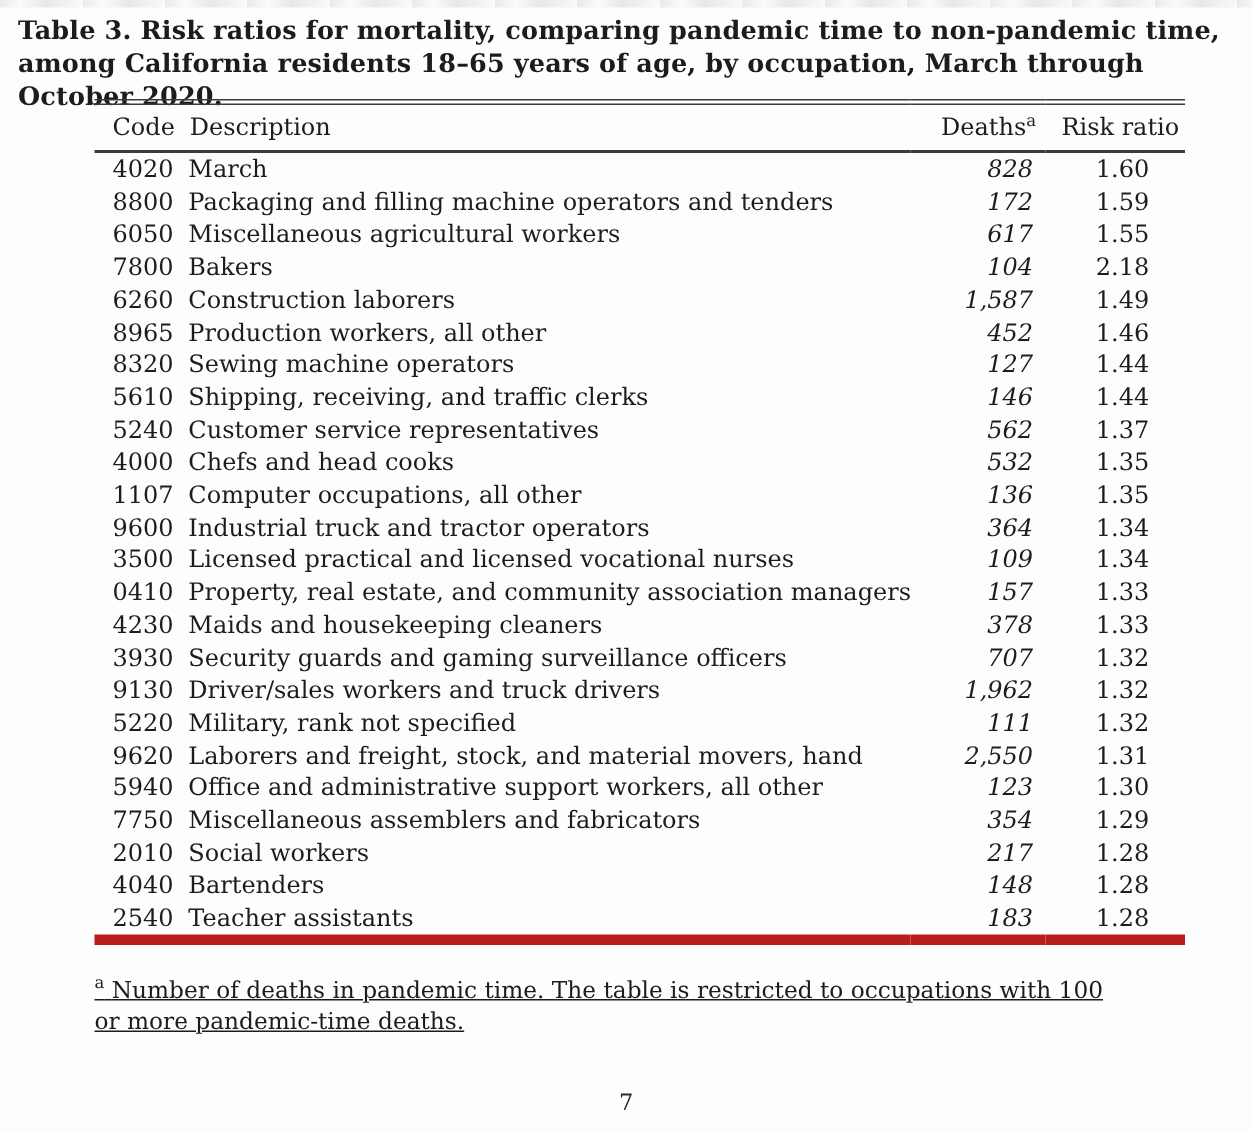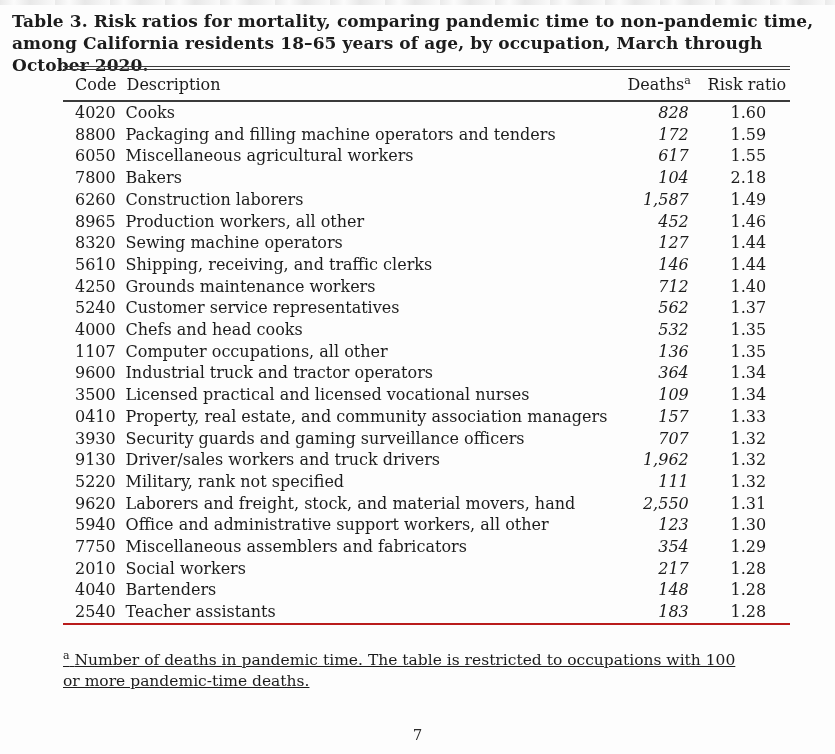--- a/index.html
+++ b/index.html
@@ -39,21 +39,21 @@
   .table-wrap {
     position: absolute;
     left: 63px;
     top: 66px;
     width: 727px;
   }
   table.risk-table {
     width: 100%;
     border-collapse: collapse;
     border-top: 4px double #3b3b3b;
-    border-bottom: 2px solid #b91c1c;
+    border-bottom: 7px solid #b91c1c;
     font-size: 16px;
   }
   col.c-code   { width: 72px;  }
   col.c-deaths { width: 112px; }
   col.c-risk   { width: 100px; }
   thead th {
     font-weight: normal;
     height: 28px;
     line-height: 28px;
     border-bottom: 2px solid #3b3b3b;
@@ -120,21 +120,21 @@
       <tr>
         <th class="h-code">Code</th>
         <th class="h-desc">Description</th>
         <th class="h-deaths"><span>Deaths</span><sup class="th-sup">a</sup></th>
         <th class="h-risk">Risk ratio</th>
       </tr>
     </thead>
     <tbody>
         <tr>
     <td class="code">4020</td>
-    <td class="description">Cooks</td>
+    <td class="description">March</td>
     <td class="deaths">828</td>
     <td class="risk">1.60</td>
   </tr>
         <tr>
     <td class="code">8800</td>
     <td class="description">Packaging and filling machine operators and tenders</td>
     <td class="deaths">172</td>
     <td class="risk">1.59</td>
   </tr>
         <tr>
@@ -167,26 +167,20 @@
     <td class="deaths">127</td>
     <td class="risk">1.44</td>
   </tr>
         <tr>
     <td class="code">5610</td>
     <td class="description">Shipping, receiving, and traffic clerks</td>
     <td class="deaths">146</td>
     <td class="risk">1.44</td>
   </tr>
         <tr>
-    <td class="code">4250</td>
-    <td class="description">Grounds maintenance workers</td>
-    <td class="deaths">712</td>
-    <td class="risk">1.40</td>
-  </tr>
-        <tr>
     <td class="code">5240</td>
     <td class="description">Customer service representatives</td>
     <td class="deaths">562</td>
     <td class="risk">1.37</td>
   </tr>
         <tr>
     <td class="code">4000</td>
     <td class="description">Chefs and head cooks</td>
     <td class="deaths">532</td>
     <td class="risk">1.35</td>
@@ -206,20 +200,26 @@
         <tr>
     <td class="code">3500</td>
     <td class="description">Licensed practical and licensed vocational nurses</td>
     <td class="deaths">109</td>
     <td class="risk">1.34</td>
   </tr>
         <tr>
     <td class="code">0410</td>
     <td class="description">Property, real estate, and community association managers</td>
     <td class="deaths">157</td>
+    <td class="risk">1.33</td>
+  </tr>
+        <tr>
+    <td class="code">4230</td>
+    <td class="description">Maids and housekeeping cleaners</td>
+    <td class="deaths">378</td>
     <td class="risk">1.33</td>
   </tr>
         <tr>
     <td class="code">3930</td>
     <td class="description">Security guards and gaming surveillance officers</td>
     <td class="deaths">707</td>
     <td class="risk">1.32</td>
   </tr>
         <tr>
     <td class="code">9130</td>

